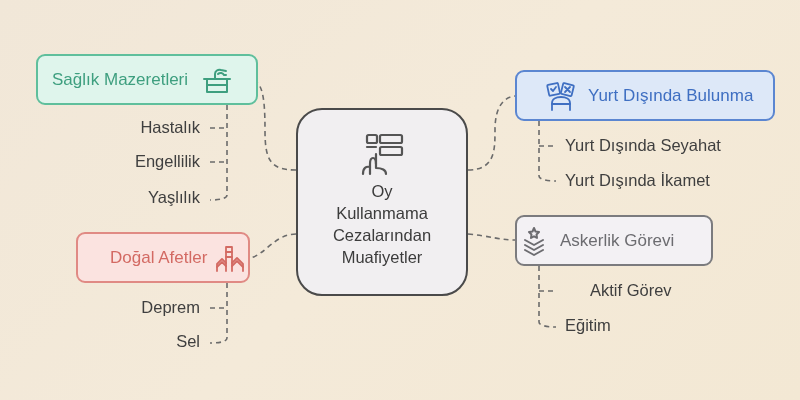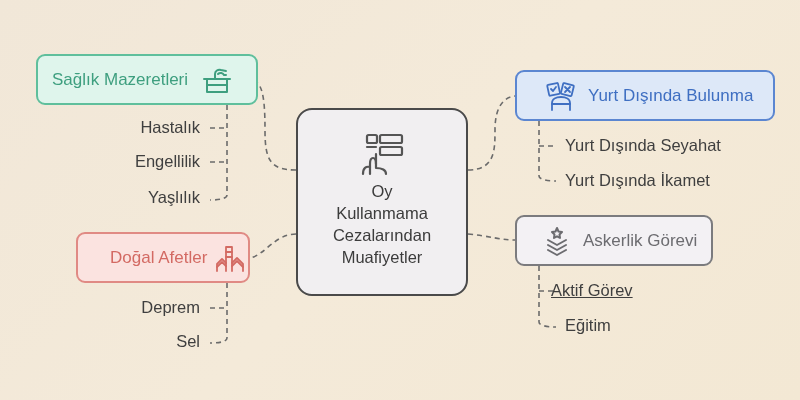--- a/index.html
+++ b/index.html
@@ -5,33 +5,33 @@
   html, body { margin:0; padding:0; }
   body {
     width:800px; height:400px; overflow:hidden; position:relative;
     background: linear-gradient(135deg, #f1e7d8 0%, #f4ead9 50%, #f3e8d4 100%);
     font-family: "Liberation Sans", "DejaVu Sans", sans-serif;
   }
   .abs { position:absolute; }
   svg.lines { position:absolute; left:0; top:0; width:800px; height:400px; }
   .center {
     left:296px; top:108px; width:172px; height:188px;
-    background:#f1eff1; border:2px solid #4a4a4a; border-radius:16px;
+    background:#f1eff1; border:2px solid #4a4a4a; border-radius:26px;
     box-sizing:border-box; display:flex; flex-direction:column; align-items:center;
   }
   .center .title {
     margin-top:4px; text-align:center; color:#3c3c3c; font-size:16.5px; line-height:22px;
   }
   .node {
     box-sizing:border-box; border-radius:9px; display:flex; align-items:center;
     font-size:17px; border:2px solid;
   }
   .green { left:28px; top:54px; width:222px; height:51px; background:#dff5ec; border-color:#5fbf9c; color:#3e9f7f; padding-left:14px;margin-left:8px; }
   .blue { left:515px; top:70px; width:260px; height:51px; background:#dde8f8; border-color:#5b86d1; color:#3f6fc2; padding-left:29px; }
-  .gray { left:515px; top:215px; width:198px; height:51px; background:#f3f1f4; border-color:#7b7b7e; color:#6c6c70; padding-left:28px; }
+  .gray { left:515px; top:215px; width:198px; height:51px; background:#f3f1f4; border-color:#7b7b7e; color:#6c6c70; padding-left:5px; }
   .red { left:76px; top:232px; width:174px; height:51px; background:#fbe3e0; border-color:#e08a84; color:#d36a63; padding-left:32px; }
   .leaf { color:#3f3f3f; font-size:16.5px; white-space:nowrap; }
   .leaf.r { text-align:right; }
   .icon { display:inline-flex; }
 </style>
 </head>
 <body>
 
 <svg class="lines">
   <g fill="none" stroke="#6b6b6b" stroke-width="1.6" stroke-dasharray="5,4">
@@ -130,14 +130,14 @@
   <span class="icon" style="margin-right:14px;">
     <svg width="24" height="30" viewBox="0 0 24 30" fill="none" stroke="#6c6c70" stroke-width="2" stroke-linecap="round" stroke-linejoin="round">
       <path d="M12 2 L13.5 5.5 L17 6 L14.5 8.5 L15 12 L12 10.3 L9 12 L9.5 8.5 L7 6 L10.5 5.5 Z"></path>
       <path d="M3 14 L12 19 L21 14"></path>
       <path d="M3 19 L12 24 L21 19"></path>
       <path d="M3 24 L12 29 L21 24"></path>
     </svg>
   </span>
   <span>Askerlik Görevi</span>
 </div>
-<div class="abs leaf" style="left:551px; top:281px;text-decoration:underline;">Aktif Görev</div>
+<div class="abs leaf" style="left:590px; top:281px;">Aktif Görev</div>
 <div class="abs leaf" style="left:565px; top:316px;">Eğitim</div>
 
 </body></html>

